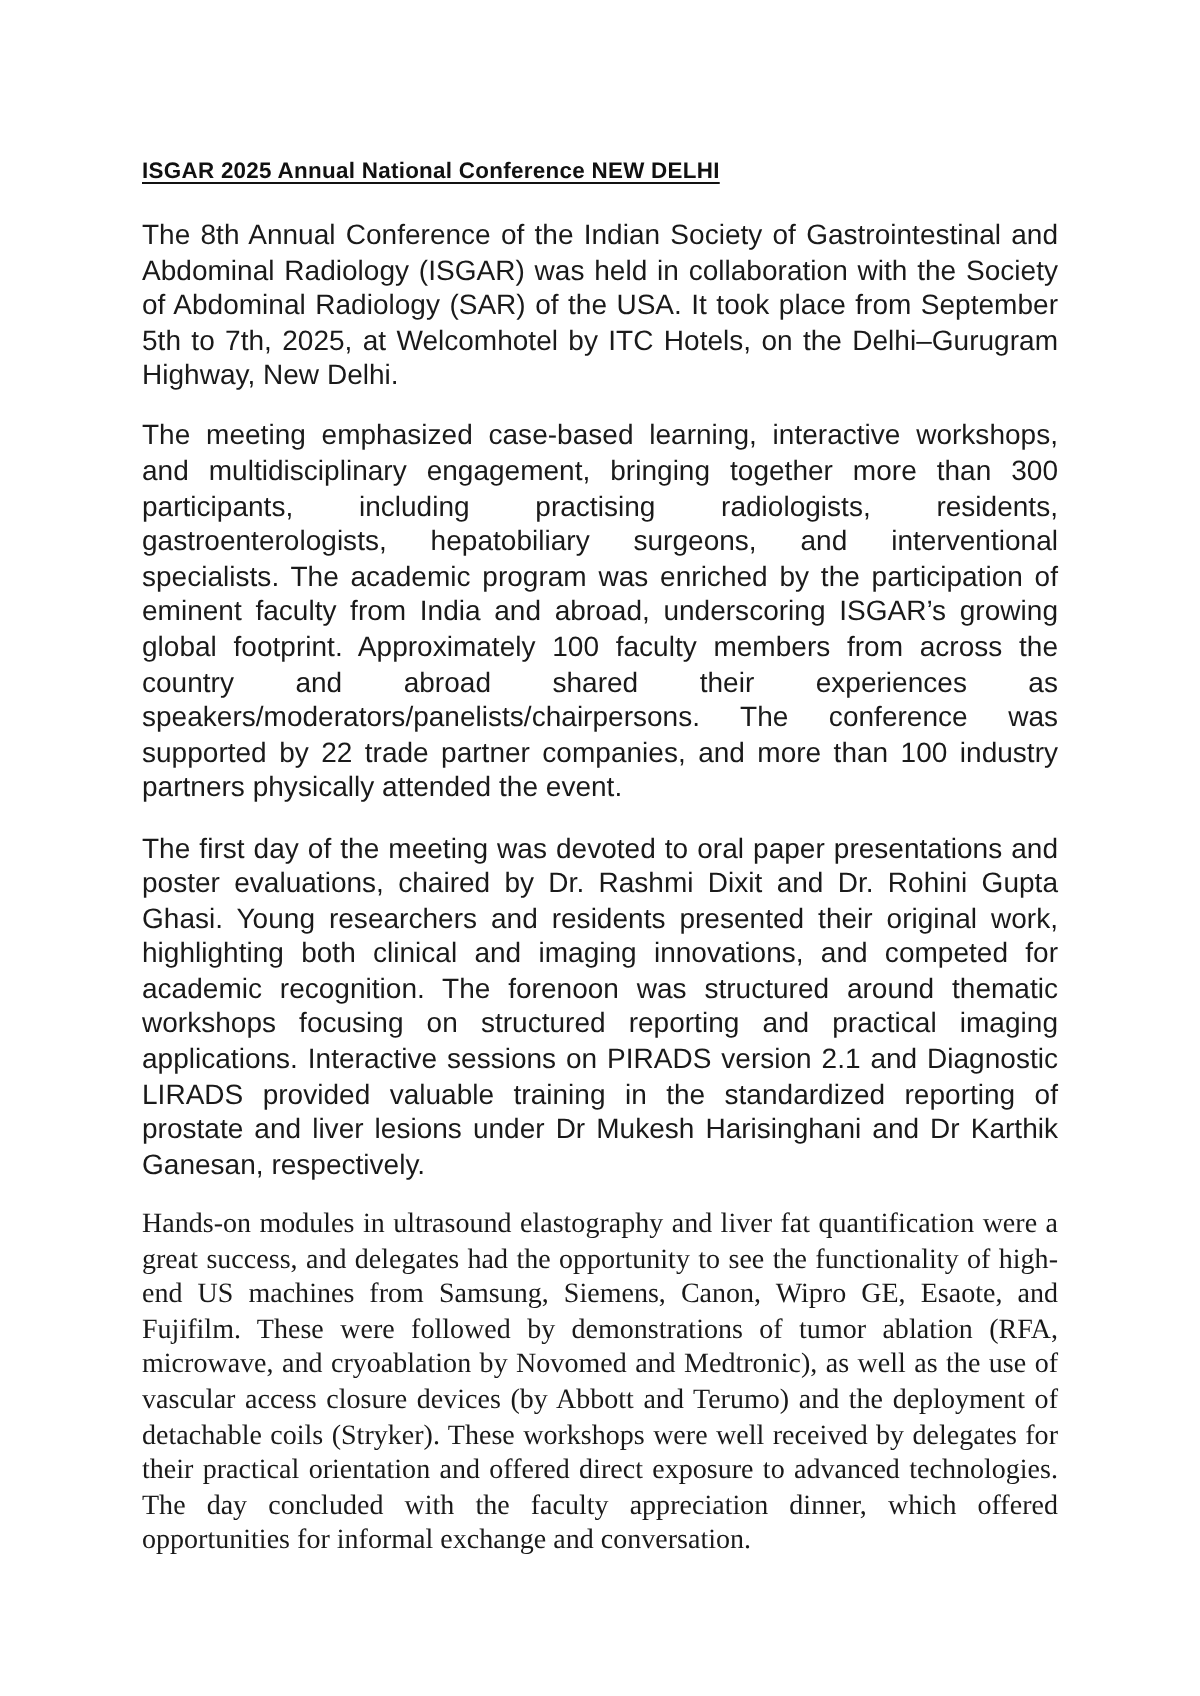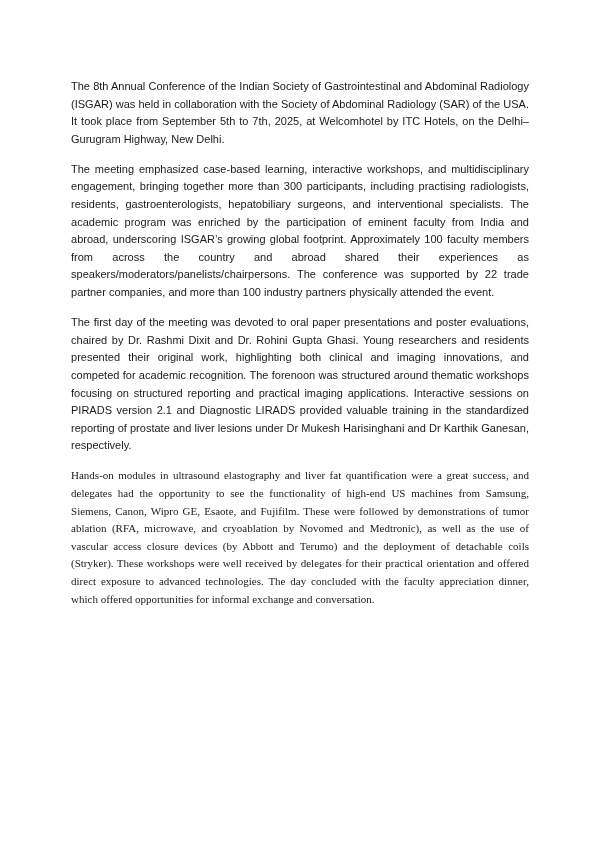--- a/index.html
+++ b/index.html
@@ -33,39 +33,40 @@
     font-size: 11.2px;
     font-weight: bold;
     text-decoration: underline;
     text-underline-offset: 2px;
     line-height: 17px;
     letter-spacing: 0.15px;
     margin: 0 0 14px 0;
     color: #111111;
   }
   p.para {
-    font-size: 11px;
+    font-size: 14px;
     line-height: 17.6px;
     text-align: justify;
     text-justify: inter-word;
     margin: 0 0 12.5px 0;
     color: #1a1a1a;
     letter-spacing: 0.01px;
   }
   p.para:last-child {
     margin-bottom: 0;
     font-family: Liberation Serif, serif;
   }
 </style>
 </head>
 <body>
 
 <div class="page">
   <div class="doc-body">
 
+    <h1 class="doc-title">ISGAR 2025 Annual National Conference NEW DELHI</h1>
 
     <p class="para">The 8th Annual Conference of the Indian Society of Gastrointestinal and Abdominal Radiology (ISGAR) was held in collaboration with the Society of Abdominal Radiology (SAR) of the USA. It took place from September 5th to 7th, 2025, at Welcomhotel by ITC Hotels, on the Delhi–Gurugram Highway, New Delhi.</p>
 
     <p class="para">The meeting emphasized case-based learning, interactive workshops, and multidisciplinary engagement, bringing together more than 300 participants, including practising radiologists, residents, gastroenterologists, hepatobiliary surgeons, and interventional specialists. The academic program was enriched by the participation of eminent faculty from India and abroad, underscoring ISGAR’s growing global footprint. Approximately 100 faculty members from across the country and abroad shared their experiences as speakers/moderators/panelists/chairpersons. The conference was supported by 22 trade partner companies, and more than 100 industry partners physically attended the event.</p>
 
     <p class="para">The first day of the meeting was devoted to oral paper presentations and poster evaluations, chaired by Dr. Rashmi Dixit and Dr. Rohini Gupta Ghasi. Young researchers and residents presented their original work, highlighting both clinical and imaging innovations, and competed for academic recognition. The forenoon was structured around thematic workshops focusing on structured reporting and practical imaging applications. Interactive sessions on PIRADS version 2.1 and Diagnostic LIRADS provided valuable training in the standardized reporting of prostate and liver lesions under Dr Mukesh Harisinghani and Dr Karthik Ganesan, respectively.</p>
 
     <p class="para">Hands-on modules in ultrasound elastography and liver fat quantification were a great success, and delegates had the opportunity to see the functionality of high-end US machines from Samsung, Siemens, Canon, Wipro GE, Esaote, and Fujifilm.  These were followed by demonstrations of tumor ablation (RFA, microwave, and cryoablation by Novomed and Medtronic), as well as the use of vascular access closure devices (by Abbott and Terumo) and the deployment of detachable coils (Stryker). These workshops were well received by delegates for their practical orientation and offered direct exposure to advanced technologies. The day concluded with the faculty appreciation dinner, which offered opportunities for informal exchange and conversation.</p>
 
   </div>

